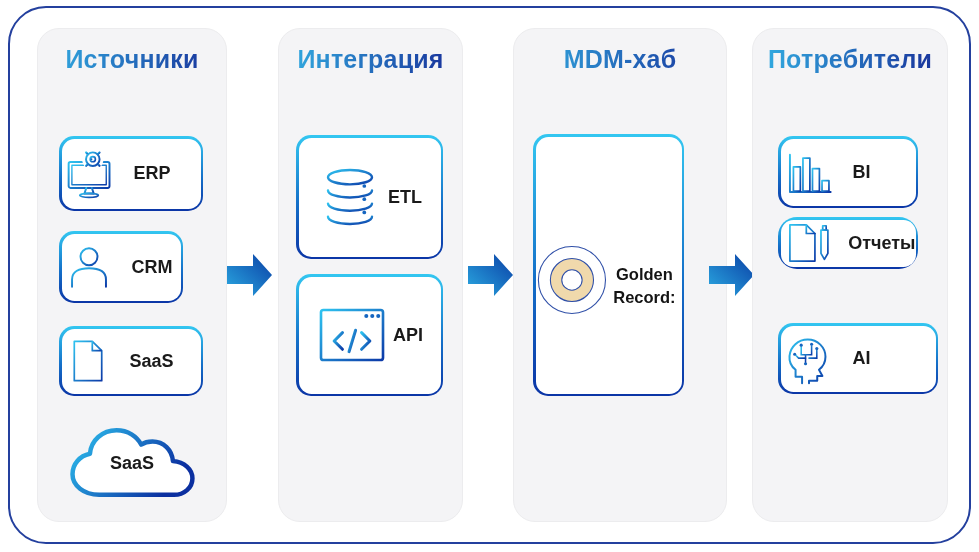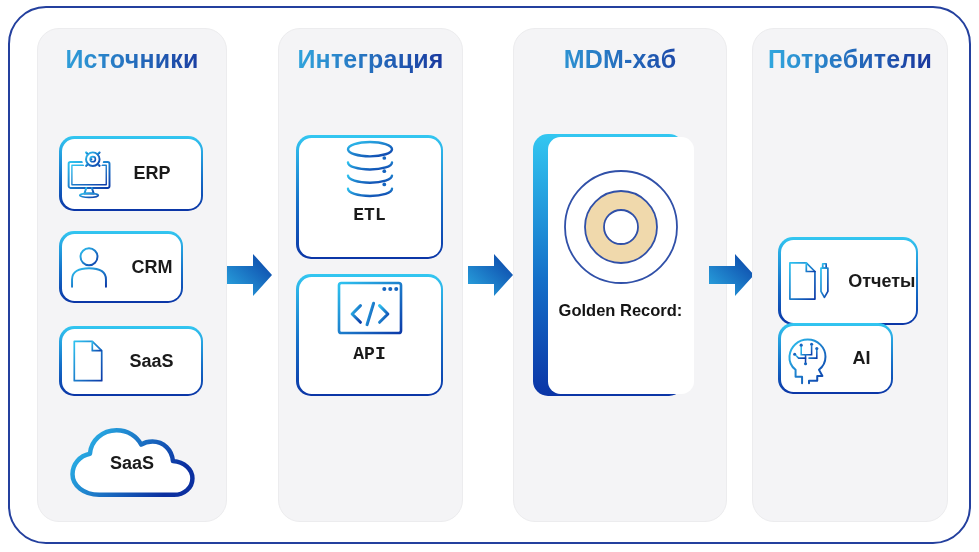--- a/index.html
+++ b/index.html
@@ -24,23 +24,23 @@
   }
   .gcard{
     position:absolute;padding:2.5px;border-radius:15px;box-sizing:border-box;
     background:linear-gradient(180deg,#33C7F1 0%,#1470C9 55%,#0B35A6 100%);
   }
   .gcard-in{
     width:100%;height:100%;background:#fff;border-radius:12.5px;
     box-sizing:border-box;display:flex;
   }
   .row{flex-direction:row;align-items:center;padding-left:2px;gap:18px;}
-  .stack{flex-direction:column;align-items:center;gap:5px;font-family:Liberation Mono, monospace;}
+  .stack{align-items:center;justify-content:center;gap:5px;}
   .card-label{font-size:18px;font-weight:700;color:#1A1A1A;}
-  .mdm-in{flex-direction:column;align-items:center;padding-top:30px;margin-left:12px;}
+  .mdm-in{flex-direction:row;align-items:center;padding-top:30px;}
   .mdm-text{
     margin-top:12px;text-align:center;font-size:16.5px;font-weight:700;
     color:#141414;line-height:1.4;
   }
   .cloud-wrap{position:absolute;}
   .cloud-label{
     position:absolute;left:0;right:4px;top:50%;transform:translateY(-38%);
     text-align:center;font-size:18px;font-weight:700;color:#1A1A1A;
   }
   .arrow{position:absolute;top:253px;width:46px;height:44px;}
@@ -243,22 +243,42 @@
       <stop offset="0" stop-color="#2BAAE2"></stop>
           <stop offset="1" stop-color="#0A3FA5"></stop>
     </linearGradient>
       </defs>
     <polygon points="0,13 26,13 26,1 45,22 26,43 26,31 0,31" fill="url(#g-a3)"></polygon>
   </svg>
 
   <div class="col" style="left:752px;width:196px;">
     <div class="col-title">Потребители</div>
 
-
-    <div class="gcard" style="left:25px;top:208px;width:140px;height:88px;">
+    <div class="gcard" style="left:25px;top:107px;width:140px;height:72px;">
+      <div class="gcard-in row">
+        <svg width="52" height="50" viewBox="0 0 60 56">
+          <defs>
+              <linearGradient id="g-bi" x1="0" y1="0" x2="1" y2="1">
+            <stop offset="0" stop-color="#2EC3F0"></stop>
+                <stop offset="1" stop-color="#0C3AA8"></stop>
+          </linearGradient>
+            </defs>
+          <g stroke="url(#g-bi)" fill="none" stroke-width="2.2" stroke-linecap="round" stroke-linejoin="round">
+            <path d="M8 8 V51 H55"></path>
+            <rect x="12" y="22" width="8" height="28" stroke-width="2"></rect>
+            <rect x="23" y="12" width="8" height="38" stroke-width="2"></rect>
+            <rect x="34" y="24" width="8" height="26" stroke-width="2"></rect>
+            <rect x="45" y="38" width="8" height="12" stroke-width="2"></rect>
+          </g>
+        </svg>
+        <div class="card-label">BI</div>
+      </div>
+    </div>
+
+    <div class="gcard" style="left:25px;top:188px;width:140px;height:52px;border-radius:19px;">
       <div class="gcard-in row" style="gap:14px;">
         <svg width="52" height="50" viewBox="0 0 60 56">
           <defs>
               <linearGradient id="g-rep" x1="0" y1="0" x2="1" y2="1">
             <stop offset="0" stop-color="#2EC3F0"></stop>
                 <stop offset="1" stop-color="#0C3AA8"></stop>
           </linearGradient>
             </defs>
           <g stroke="url(#g-rep)" fill="none" stroke-width="2" stroke-linejoin="round" stroke-linecap="round">
             <path d="M8 7 H27 L37 17 V49 H8 Z"></path>
@@ -272,21 +292,21 @@
             </g>
             <rect x="46" y="8" width="4" height="5"></rect>
             <path d="M44 13 H52 V40 L48 47 L44 40 Z"></path>
             <path d="M44 40 H52"></path>
           </g>
         </svg>
         <div class="card-label">Отчеты</div>
       </div>
     </div>
 
-    <div class="gcard" style="left:25px;top:294px;width:115px;height:71px;">
+    <div class="gcard" style="left:25px;top:294px;width:160px;height:71px;">
       <div class="gcard-in row">
         <svg width="52" height="52" viewBox="0 0 60 60">
           <defs>
               <linearGradient id="g-ai" x1="0" y1="0" x2="1" y2="1">
             <stop offset="0" stop-color="#2EC3F0"></stop>
                 <stop offset="1" stop-color="#0C3AA8"></stop>
           </linearGradient>
             </defs>
           <g stroke="url(#g-ai)" fill="none" stroke-width="2.3" stroke-linecap="round" stroke-linejoin="round">
             <path d="M22 58 V50.5 H14.5 V42.5 C9.5 38.5 7 32.5 7.5 26.5 C8.5 15.5 17.5 7.5 28.5 7.5 C40 7.5 49 16.5 49 27.5 C49 33.5 46 39 41.5 42.5 L45.5 49.5 H39.5 V55 H30 V58"></path>

